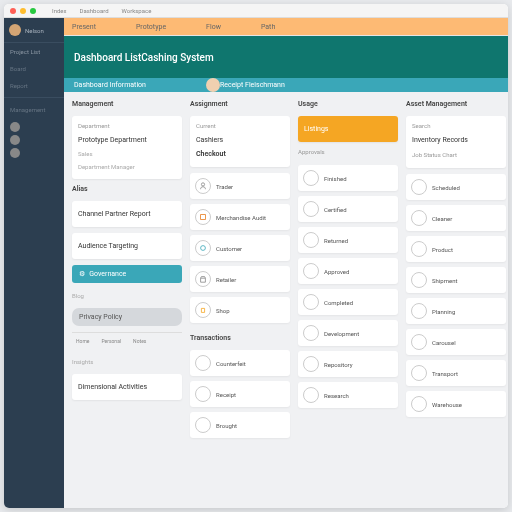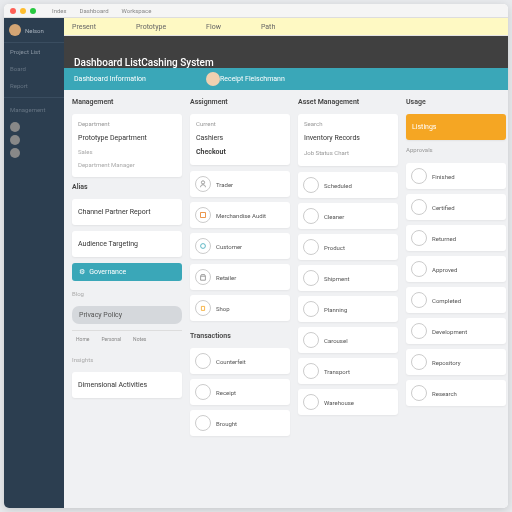--- a/index.html
+++ b/index.html
@@ -13,24 +13,24 @@
 .body{flex:1;display:flex;overflow:hidden}
 .sidebar{width:60px;background:#2c3e50;color:#a8b2bd;display:flex;flex-direction:column;font-size:6px}
 .sb-user{padding:6px 5px;display:flex;align-items:center;gap:4px;border-bottom:1px solid #3a4d60}
 .sb-av{width:12px;height:12px;border-radius:50%;background:#d4a574}
 .sb-item{padding:5px 6px;display:flex;align-items:center;gap:4px;color:#8a96a3}
 .sb-item.dim{opacity:0.6}
 .sb-sep{height:1px;background:#3a4d60;margin:3px 0}
 .sb-mini{display:flex;flex-direction:column;gap:3px;padding:4px 6px}
 .sb-mini-av{width:10px;height:10px;border-radius:50%;background:#888}
 .main{flex:1;display:flex;flex-direction:column;overflow:hidden}
-.toolbar{height:18px;background:#fef9c3;border-bottom:1px solid #e5e5e5;display:flex;align-items:center;padding:0 8px;gap:40px;font-size:7px;color:#666}
-.header{height:32px;background:#404040;color:#fff;display:flex;align-items:flex-end;padding:0 10px;font-size:10px;font-weight:500}
+.toolbar{height:18px;background:#fdba74;border-bottom:1px solid #e5e5e5;display:flex;align-items:center;padding:0 8px;gap:40px;font-size:7px;color:#666}
+.header{height:42px;background:#0f766e;color:#fff;display:flex;align-items:center;padding:0 10px;font-size:10px;font-weight:500}
 .header .h2{}
-.subhead{height:22px;background:#3aa7b8;color:#fff;display:flex;align-items:center;padding:0 10px;font-size:7px;}
+.subhead{height:14px;background:#3aa7b8;color:#fff;display:flex;align-items:center;padding:0 10px;font-size:7px;}
 .sub-av{width:14px;height:14px;border-radius:50%;background:#f0d0b0;margin-left:60px}
 .content{flex:1;background:#f0f1f3;padding:8px;display:grid;grid-template-columns:110px 100px 100px 100px;gap:8px;overflow:hidden}
 .col{display:flex;flex-direction:column;gap:6px}
 .sec-title{font-size:7px;color:#444;font-weight:600;margin-bottom:2px}
 .card{background:#fff;border-radius:3px;padding:6px;box-shadow:0 1px 2px rgba(0,0,0,0.06)}
 .card-h{font-size:6px;color:#999;margin-bottom:4px}
 .card-item{font-size:7px;color:#333;padding:3px 0}
 .card-item.sub{color:#aaa;font-size:6px}
 .btn-teal{background:#3aa7b8;color:#fff;padding:5px 7px;border-radius:3px;font-size:7px;display:flex;align-items:center;gap:4px}
 .btn-teal.d{background:#2d8fa0}
@@ -200,20 +200,62 @@
                 <span class="tlabel">Receipt</span>
               </div>
             <div class="tile">
                 <div class="ticon"></div>
                 <span class="tlabel">Brought</span>
               </div>
           </div>
         </div>
 
         <div class="col">
+          <div class="sec-title">Usage</div>
+          <div class="card yellow">
+            <div class="card-item">Listings</div>
+          </div>
+          <div class="card-h">Approvals</div>
+          <div>
+            <div class="tile">
+                <div class="ticon"></div>
+                <span class="tlabel">Finished</span>
+              </div>
+            <div class="tile">
+                <div class="ticon"></div>
+                <span class="tlabel">Certified</span>
+              </div>
+            <div class="tile">
+                <div class="ticon"></div>
+                <span class="tlabel">Returned</span>
+              </div>
+            <div class="tile">
+                <div class="ticon"></div>
+                <span class="tlabel">Approved</span>
+              </div>
+            <div class="tile">
+                <div class="ticon"></div>
+                <span class="tlabel">Completed</span>
+              </div>
+            <div class="tile">
+                <div class="ticon"></div>
+                <span class="tlabel">Development</span>
+              </div>
+            <div class="tile">
+                <div class="ticon"></div>
+                <span class="tlabel">Repository</span>
+              </div>
+            <div class="tile">
+                <div class="ticon"></div>
+                <span class="tlabel">Research</span>
+              </div>
+          </div>
+        </div>
+
+        <div class="col">
           <div class="sec-title">Asset Management</div>
           <div class="card">
             <div class="card-h">Search</div>
             <div class="card-item">Inventory Records</div>
             <div class="card-h" style="margin-top:4px">Job Status Chart</div>
           </div>
           <div>
             <div class="tile">
                 <div class="ticon"></div>
                 <span class="tlabel">Scheduled</span>
@@ -241,58 +283,16 @@
             <div class="tile">
                 <div class="ticon"></div>
                 <span class="tlabel">Transport</span>
               </div>
             <div class="tile">
                 <div class="ticon"></div>
                 <span class="tlabel">Warehouse</span>
               </div>
           </div>
         </div>
-
-        <div class="col">
-          <div class="sec-title">Usage</div>
-          <div class="card yellow">
-            <div class="card-item">Listings</div>
-          </div>
-          <div class="card-h">Approvals</div>
-          <div>
-            <div class="tile">
-                <div class="ticon"></div>
-                <span class="tlabel">Finished</span>
-              </div>
-            <div class="tile">
-                <div class="ticon"></div>
-                <span class="tlabel">Certified</span>
-              </div>
-            <div class="tile">
-                <div class="ticon"></div>
-                <span class="tlabel">Returned</span>
-              </div>
-            <div class="tile">
-                <div class="ticon"></div>
-                <span class="tlabel">Approved</span>
-              </div>
-            <div class="tile">
-                <div class="ticon"></div>
-                <span class="tlabel">Completed</span>
-              </div>
-            <div class="tile">
-                <div class="ticon"></div>
-                <span class="tlabel">Development</span>
-              </div>
-            <div class="tile">
-                <div class="ticon"></div>
-                <span class="tlabel">Repository</span>
-              </div>
-            <div class="tile">
-                <div class="ticon"></div>
-                <span class="tlabel">Research</span>
-              </div>
-          </div>
-        </div>
       </div>
     </div>
   </div>
 </div>
 
 </body></html>

